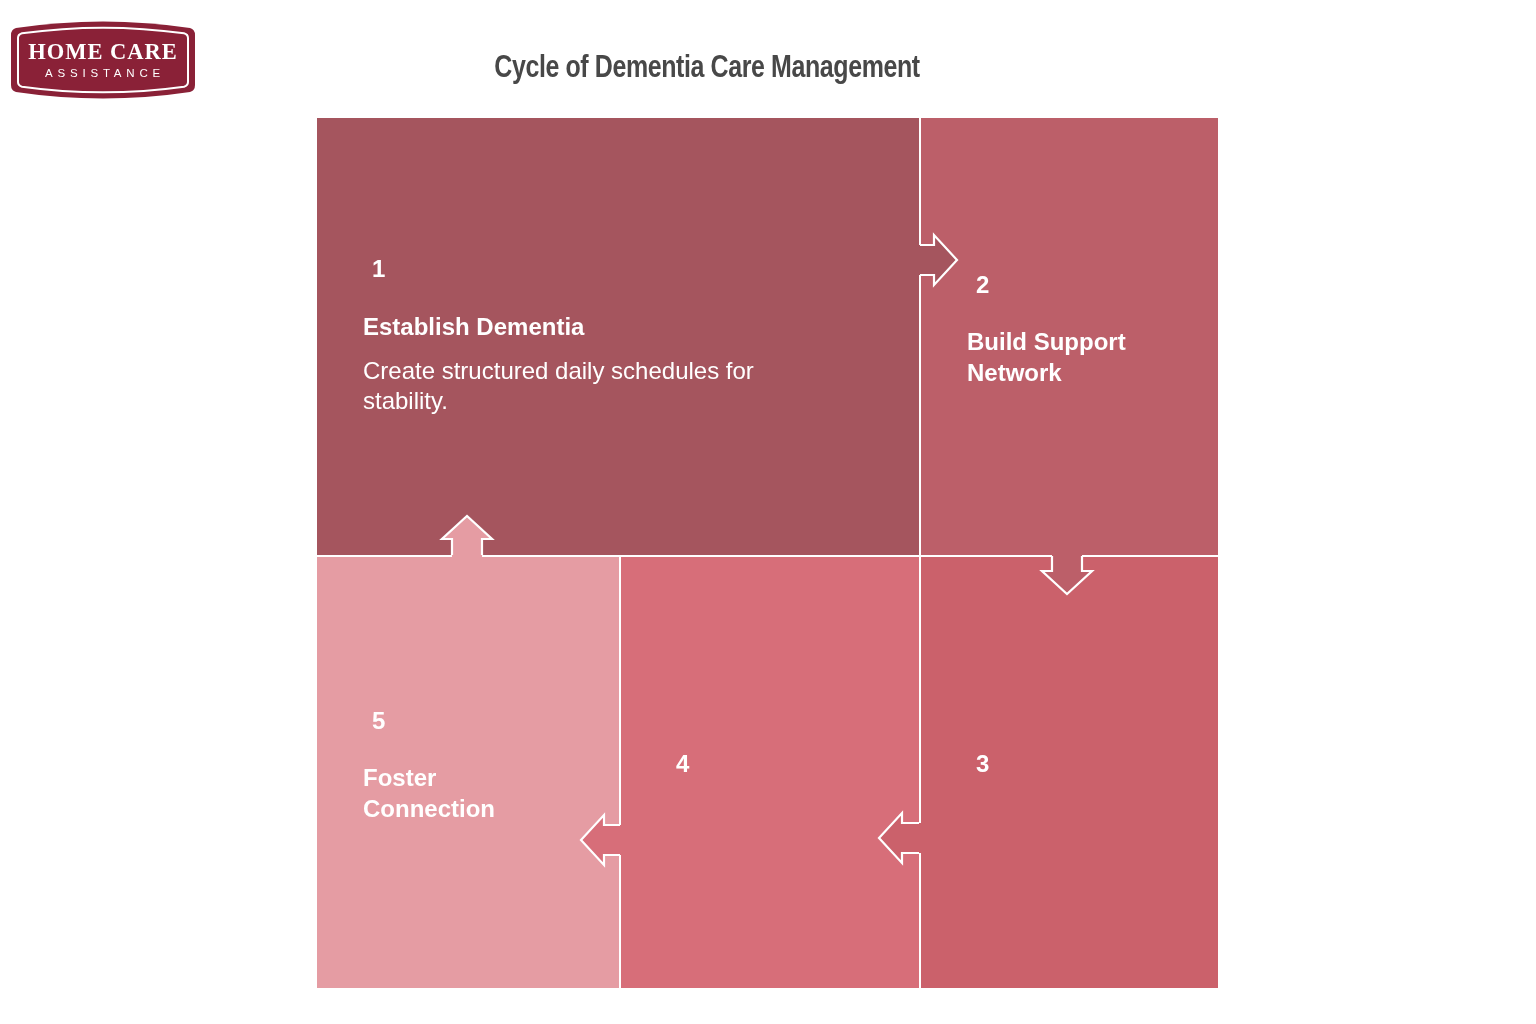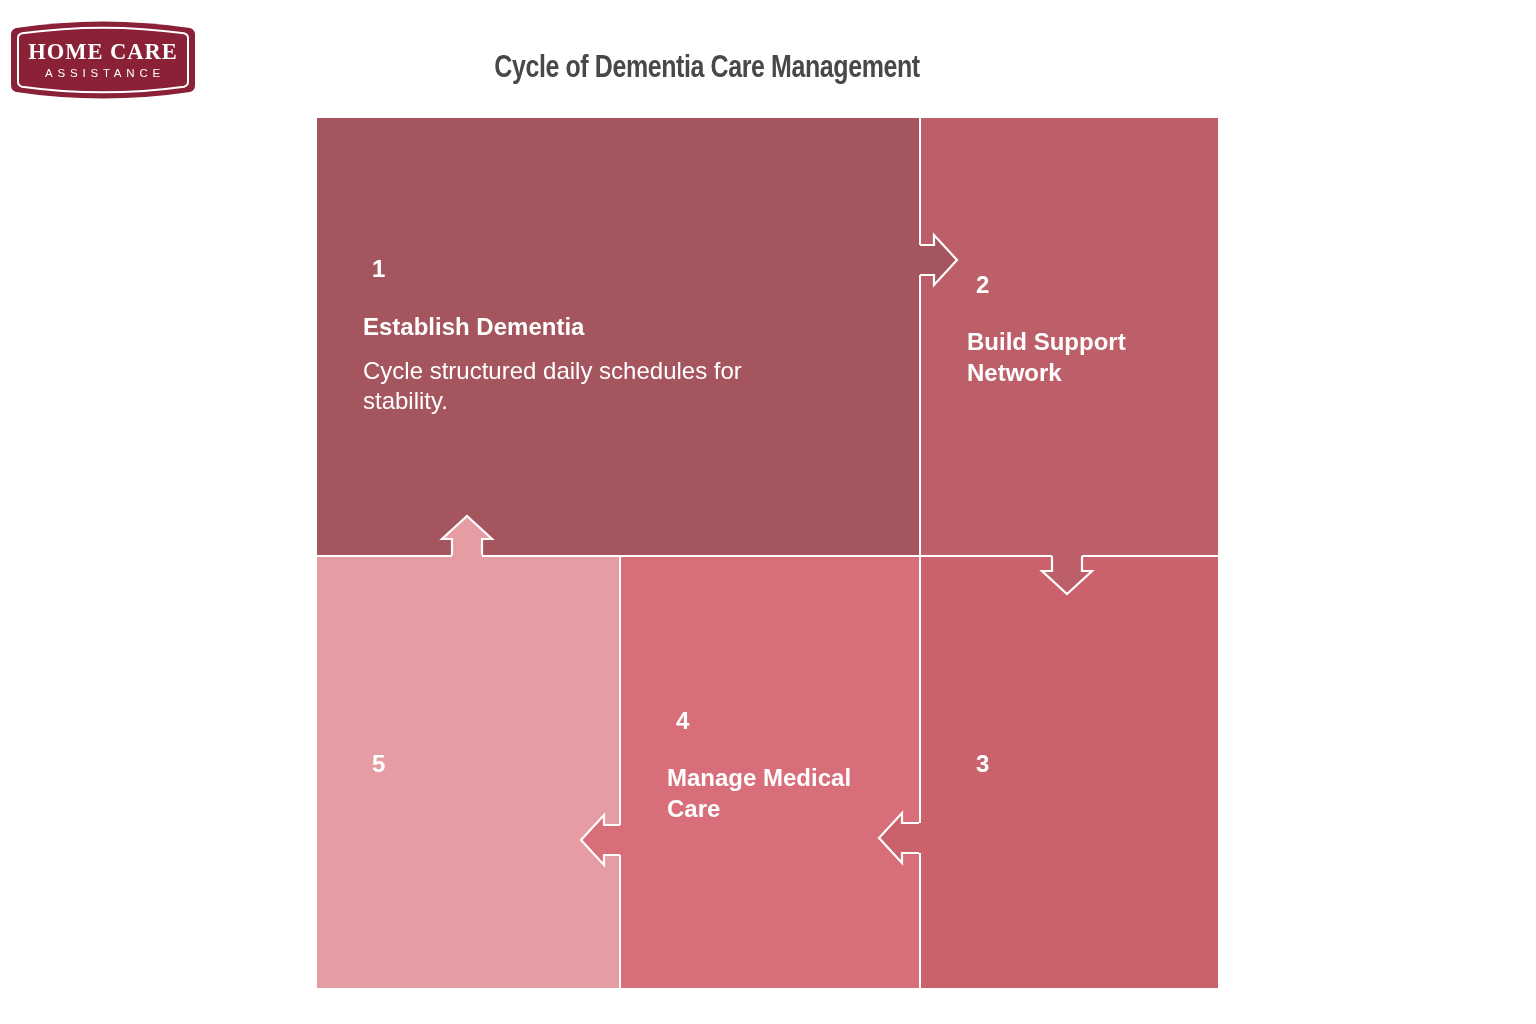--- a/index.html
+++ b/index.html
@@ -49,42 +49,42 @@
   <text x="97" y="62" text-anchor="middle" fill="#ffffff" font-family="Liberation Sans, sans-serif" font-size="11.5" letter-spacing="4.8">ASSISTANCE</text>
 </svg>
 
 <h1 id="page-title">Cycle of Dementia Care Management</h1>
 
 <div id="diagram">
 
   <div class="blk" id="b1" style="background-color: rgb(165, 85, 94);">
     <div class="num">1</div>
     <h3>Establish Dementia</h3>
-    <p>Cycle structured daily schedules for
+    <p>Create structured daily schedules for
 stability.</p>
   </div>
 
   <div class="blk" id="b2" style="background-color: rgb(188, 95, 105);">
     <div class="num">2</div>
     <h3>Build Support
 Network</h3>
   </div>
 
   <div class="blk" id="b3" style="background-color: rgb(203, 97, 107);">
     <div class="num">3</div>
   </div>
 
   <div class="blk" id="b4" style="background-color: rgb(215, 110, 121);">
     <div class="num">4</div>
-    <h3>Manage Medical
-Care</h3>
   </div>
 
   <div class="blk" id="b5" style="background-color: rgb(229, 156, 163);">
     <div class="num">5</div>
+    <h3>Foster
+Connection</h3>
   </div>
 
   <svg id="arrow-layer" viewBox="0 0 901 870">
 
     <g>
       <path d="M595,127 L617,127 L617,117 L640,142 L617,167 L617,157 L595,157 Z" fill="#A5555E"></path>
       <path class="arrow-outline" d="M603,127 L617,127 L617,117 L640,142 L617,167 L617,157 L603,157"></path>
     </g>
 
     <g>

